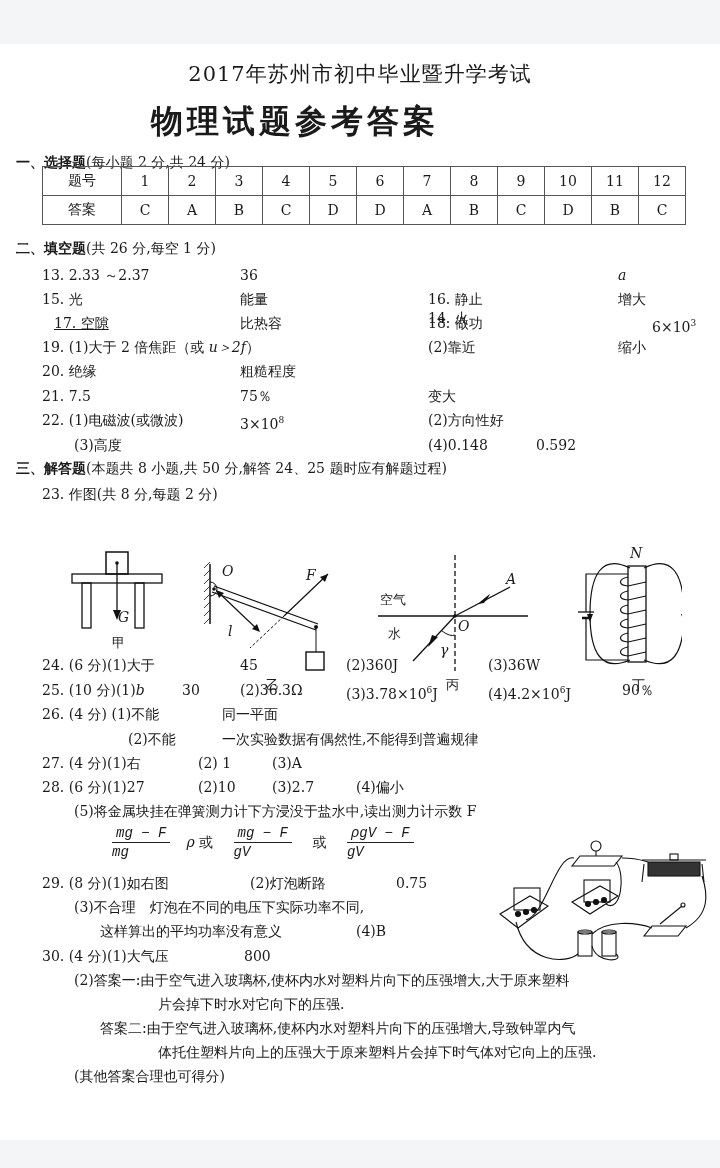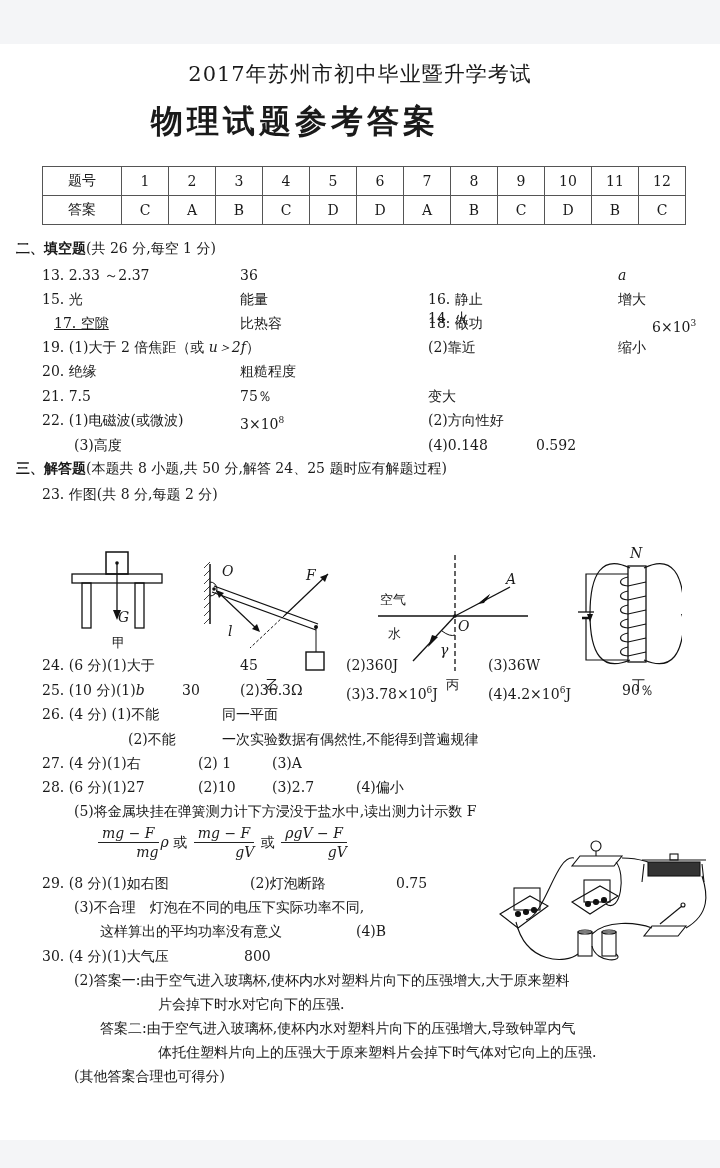--- a/index.html
+++ b/index.html
@@ -17,35 +17,38 @@
   .t { font-size: 14px; line-height: 18px; }
   .title1 { left: 0; width: 720px; text-align: center; top: 16px; font-size: 21px; letter-spacing: 1px; }
   .title2 { left: 0; width: 590px; text-align: center; top: 56px; font-size: 32px; font-weight: bold; font-family: "DejaVu Sans", "Liberation Sans", sans-serif; letter-spacing: 4px; }
   .sec { font-size: 14px; }
   .sec b { font-family: "DejaVu Sans", "Liberation Sans", sans-serif; font-weight: bold; }
   table.ans { position: absolute; left: 42px; top: 122px; border-collapse: collapse; font-size: 14px; }
   table.ans td { border: 1px solid #555; height: 28px; text-align: center; padding: 0; }
   table.ans td.h { width: 78px; }
   table.ans td.c { width: 46px; }
   .sup { font-size: 9px; vertical-align: super; }
-  .frac { display: inline-block; vertical-align: middle; text-align: right; margin: 0 2px; }
+  .frac { display: inline-block; vertical-align: middle; text-align: left; margin: 0 16px; font-family: Liberation Mono, monospace; }
   .frac .num { display: block; border-bottom: 1px solid #222; padding: 0 4px; font-style: italic; line-height: 18px; }
   .frac .den { display: block; font-style: italic; line-height: 18px; }
   .it { font-style: italic; }
   .fig-label { font-size: 13px; }
   svg { position: absolute; }
 </style>
 </head>
 <body>
 
 <div class="page">
 
   <div class="abs title1">2017年苏州市初中毕业暨升学考试</div>
   <div class="abs title2">物理试题参考答案</div>
 
+  <div class="abs sec" style="left:16px; top:110px;">
+    <b>一、选择题</b><span>(每小题 2 分,共 24 分)</span>
+  </div>
   <table class="ans">
     <tbody>
         <tr>
       <td class="h">题号</td>
       <td class="c">1</td>
       <td class="c">2</td>
       <td class="c">3</td>
       <td class="c">4</td>
       <td class="c">5</td>
       <td class="c">6</td>

